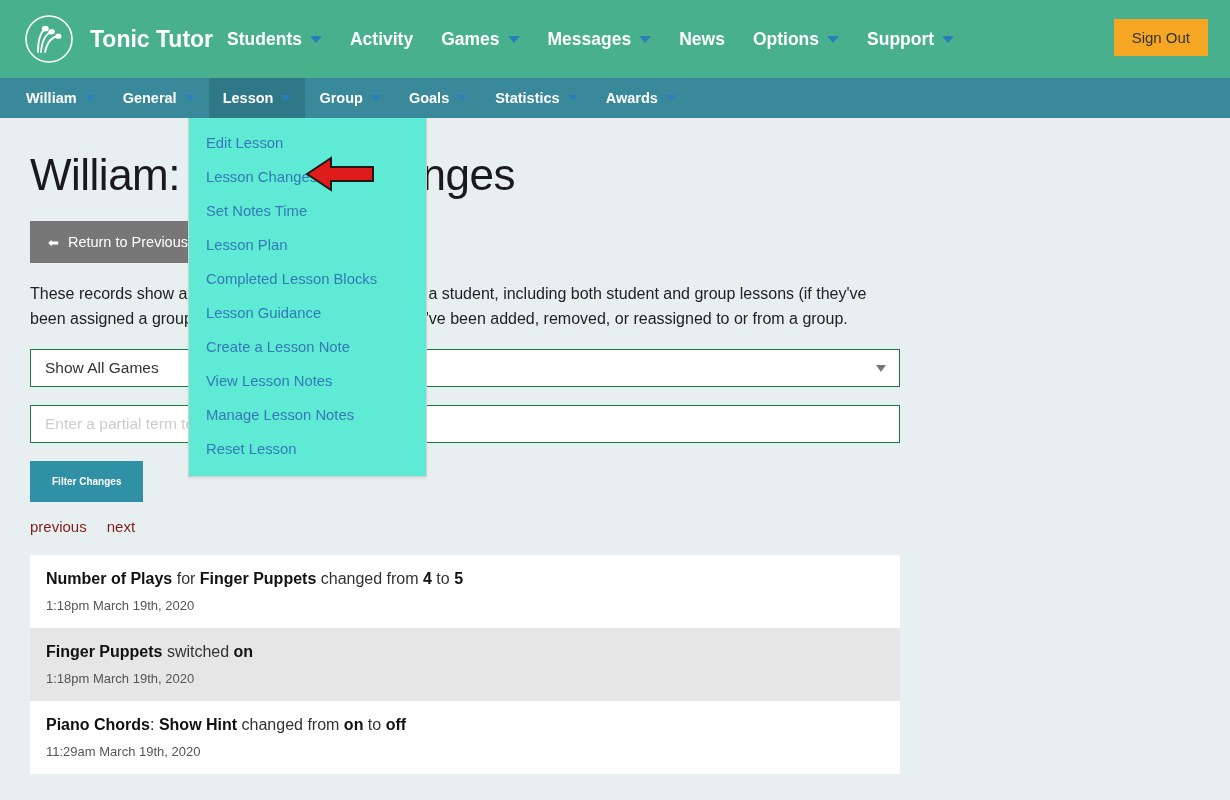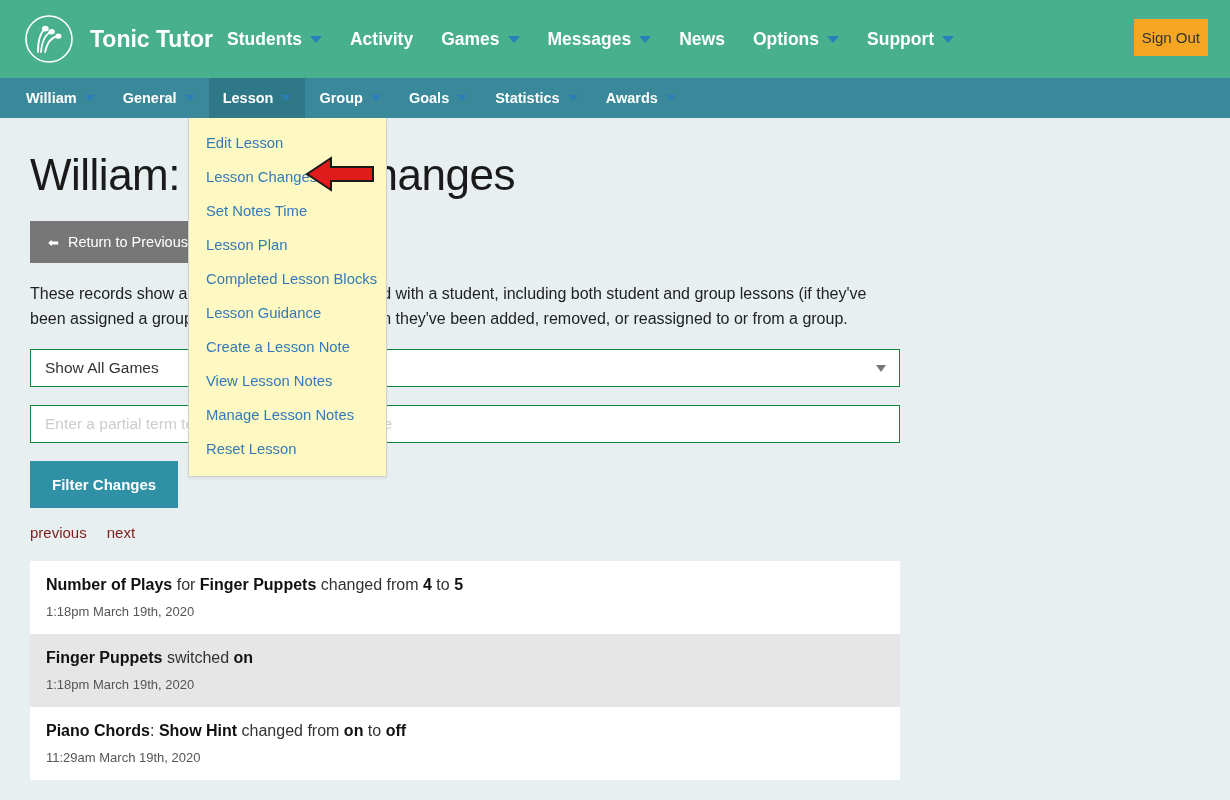--- a/index.html
+++ b/index.html
@@ -46,21 +46,21 @@
     border-right: 6px solid transparent;
     border-top: 7px solid #2a7fba;
   }
   .signout {
     position: absolute;
     right: 22px; top: 19px;
     background: #f5a623;
     color: #333333;
     font-size: 15px;
     border: none;
-    padding: 10px 8px;
+    padding: 10px 18px;
     cursor: pointer;
     font-family: "Liberation Sans", sans-serif;
   }
 
   
   .subbar {
     position: relative;
     height: 40px;
     background: #39899a;
     display: flex;
@@ -138,21 +138,21 @@
     right: 13px; top: 50%;
     margin-top: -3px;
     width: 0; height: 0;
     border-left: 5px solid transparent;
     border-right: 5px solid transparent;
     border-top: 7px solid #777777;
   }
   .filter-btn {
     background: #3091a6;
     color: #ffffff;
-    font-size: 15px;
+    font-size: 10px;
     font-weight: bold;
     border: none;
     padding: 15px 22px;
     margin-top: 18px;
     cursor: pointer;
     font-family: "Liberation Sans", sans-serif;
   }
   .pager { margin-top: 16px; display: flex; gap: 20px; }
   .pager span { color: #7f1d1d; font-size: 15px; cursor: pointer; }
 
@@ -168,22 +168,22 @@
   .record-time {
     font-size: 13px;
     color: #555555;
     margin-top: 9px;
   }
 
   
   .dropdown {
     position: absolute;
     left: 188px; top: 118px;
-    width: 199px;
-    background: #fef9c3;
+    width: 239px;
+    background: #5eead4;
     border: 1px solid #d0d0d0;
     border-top: none;
     padding: 8px 15px 10px 0;
     z-index: 40;
     box-shadow: 0 2px 3px rgba(0,0,0,0.06);
   }
   .dropdown-item {
     display: block;
     padding: 9px 17px;
     font-size: 14.8px;

